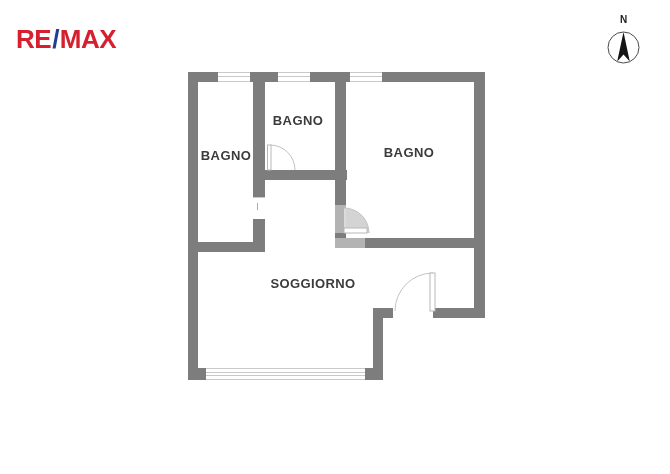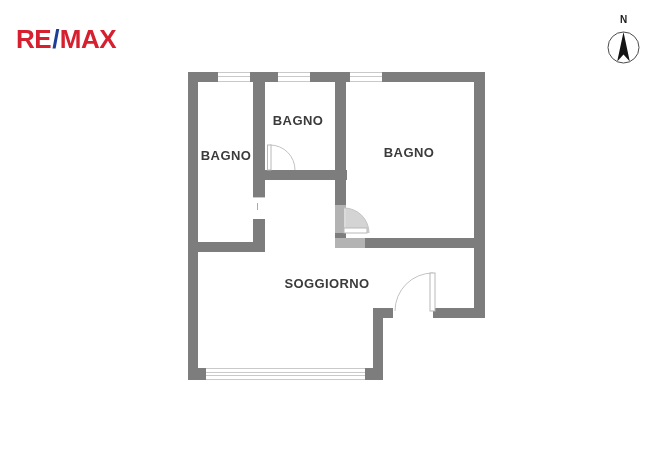--- a/index.html
+++ b/index.html
@@ -118,15 +118,15 @@
   </svg>
 
   <svg class="door-svg" style="left:388px;top:266px" width="52" height="56" viewBox="0 0 52 56">
     <path class="arc" d="M7,45 A38,38 0 0 1 45,7"></path>
     <rect class="leaf" x="42" y="7" width="5" height="38"></rect>
   </svg>
 
   <div class="room-label" style="left:226px;top:155px">BAGNO</div>
   <div class="room-label" style="left:298px;top:120px">BAGNO</div>
   <div class="room-label" style="left:409px;top:152px">BAGNO</div>
-  <div class="room-label" style="left:327px;top:283px">SOGGIORNO</div>
+  <div class="room-label" style="left:313px;top:283px">SOGGIORNO</div>
 
 </div>
 
 </body></html>

